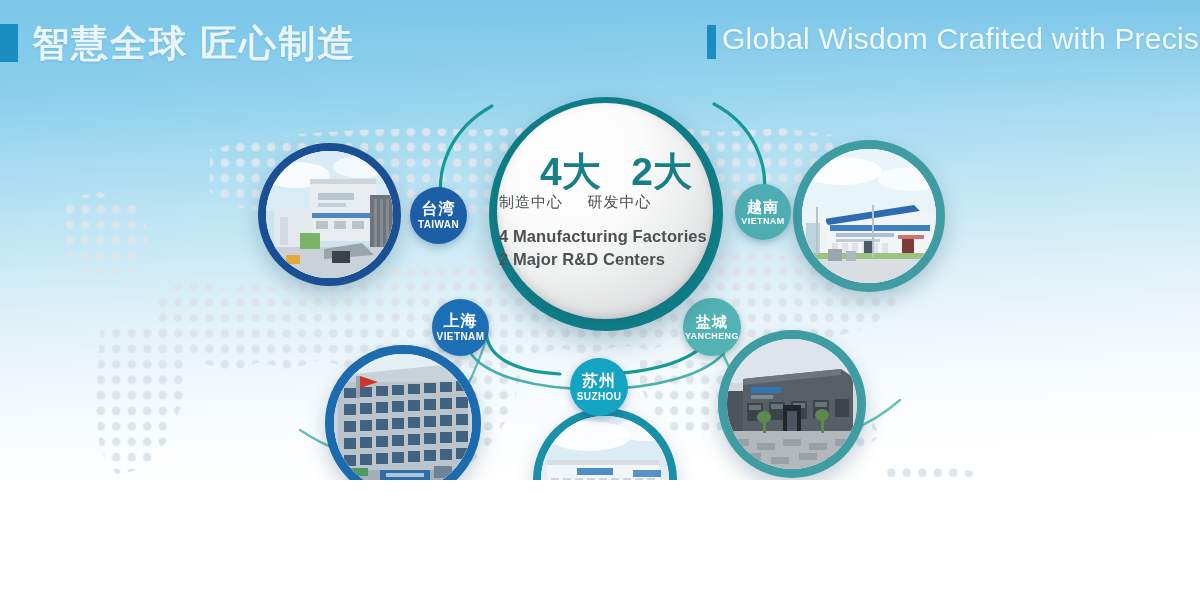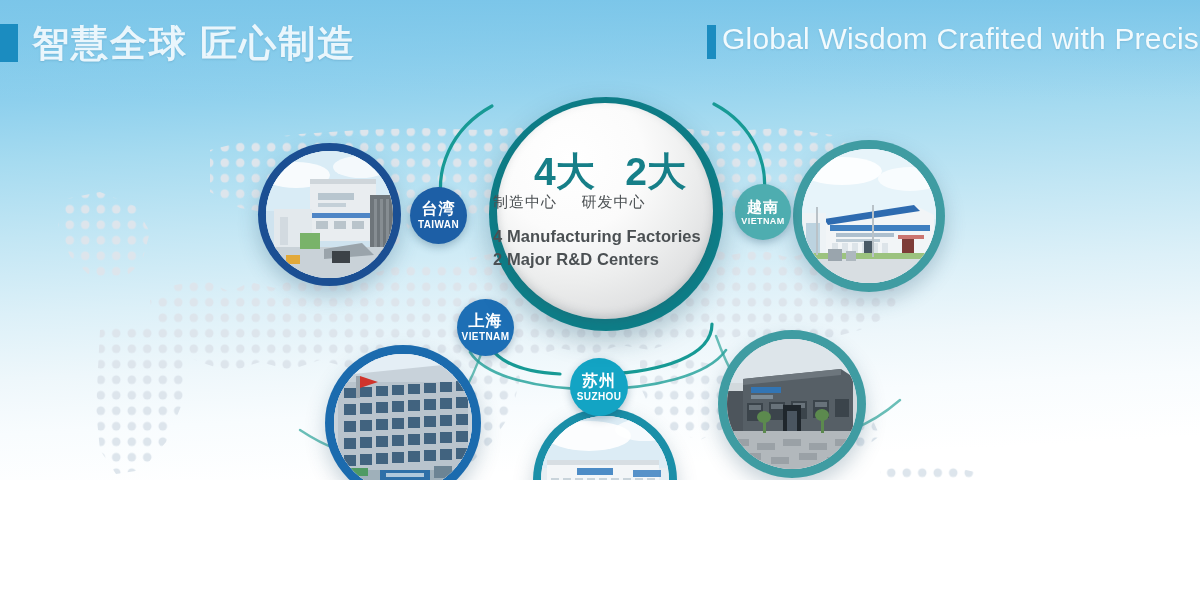--- a/index.html
+++ b/index.html
@@ -47,21 +47,21 @@
     border-radius:50%;
     background:#0e7d87;
     box-shadow:0 10px 26px rgba(20,70,90,.28);
   }
   .hub-in{
     position:absolute;left:8px;top:6px;width:216px;height:216px;border-radius:50%;
     background:
       radial-gradient(circle at 34% 26%, #ffffff 0%, #fbfbfb 34%, #eceded 58%, #dfe0e1 76%, #d2d3d4 100%);
     box-shadow:inset 0 -3px 8px rgba(120,130,135,.30), 0 3px 7px rgba(40,90,105,.25);
   }
-  .hub-txt{position:absolute;left:4px;top:0;width:234px;height:234px;}
+  .hub-txt{position:absolute;left:10px;top:0;width:234px;height:234px;}
   .big-row{position:absolute;left:0;top:48px;width:234px;text-align:center;}
   .big{
     display:inline-block;font-size:39px;font-weight:bold;color:#167f88;
     letter-spacing:0px;vertical-align:top;
   }
   .big + .big{margin-left:26px;}
   .sub-row{position:absolute;left:0;top:96px;width:234px;text-align:left;}
   .sub{display:inline-block;font-size:15px;color:#4a4f52;letter-spacing:1px;}
   .sub + .sub{margin-left:20px;}
   .en-row{position:absolute;left:0;top:128px;width:234px;text-align:left;}
@@ -299,21 +299,21 @@
         <rect x="22" y="22" width="4" height="22" fill="#9aa5ad"></rect>
         <polygon points="26,22 44,28 26,34" fill="#d0342c"></polygon>
         <rect x="0" y="116" width="138" height="22" fill="#9fb0ba"></rect>
         <rect x="46" y="116" width="50" height="16" fill="#2e6fa8"></rect>
         <rect x="52" y="119" width="38" height="4" fill="#e8eef2" opacity=".7"></rect>
         <rect x="6" y="114" width="28" height="8" fill="#4f9a63"></rect>
         <rect x="100" y="112" width="18" height="12" fill="#6c8494"></rect>
       </svg>
     </div>
   </div>
-  <div class="badge" style="left:457px;top:299px;width:57px;height:57px;background:#1d6fb5;justify-content:center;">
+  <div class="badge" style="left:432px;top:299px;width:57px;height:57px;background:#1d6fb5;justify-content:center;">
     <span class="cn">上海</span>
     <span class="en">VIETNAM</span>
   </div>
 
   <div class="photo" style="left:533px;top:408px;width:144px;height:144px;">
     <div class="ring" style="background:#1a8fa8;"></div>
     <div class="inner" style="left:8px;top:8px;width:128px;height:128px;">
       <svg width="128" height="128" viewBox="0 0 128 128">
         <rect width="128" height="128" fill="#e6eef3"></rect>
         <rect y="0" width="128" height="52" fill="#dcecf5"></rect>
@@ -417,20 +417,24 @@
         </g>
         <g fill="#5c8a4e">
           <rect x="36" y="80" width="3" height="14"></rect>
             <rect x="94" y="78" width="3" height="16"></rect>
           <ellipse cx="37" cy="78" rx="7" ry="6"></ellipse>
             <ellipse cx="95" cy="76" rx="7" ry="6"></ellipse>
         </g>
       </svg>
     </div>
   </div>
+  <div class="badge sm" style="left:683px;top:298px;width:58px;height:58px;background:#53b3b4;">
+    <span class="cn">盐城</span>
+    <span class="en">YANCHENG</span>
+  </div>
 
   <div class="hub">
     <div class="hub-in"></div>
     <div class="hub-txt">
       <div class="big-row">
         <span class="big">4大</span>
         <span class="big">2大</span>
       </div>
       <div class="sub-row">
         <span class="sub">制造中心</span>

